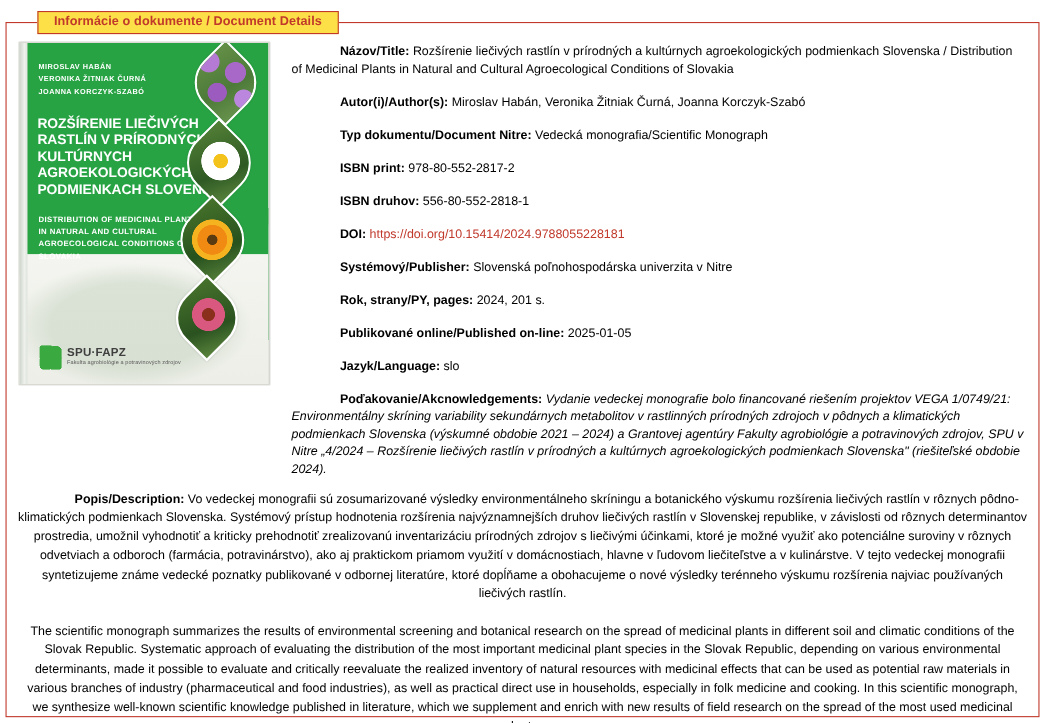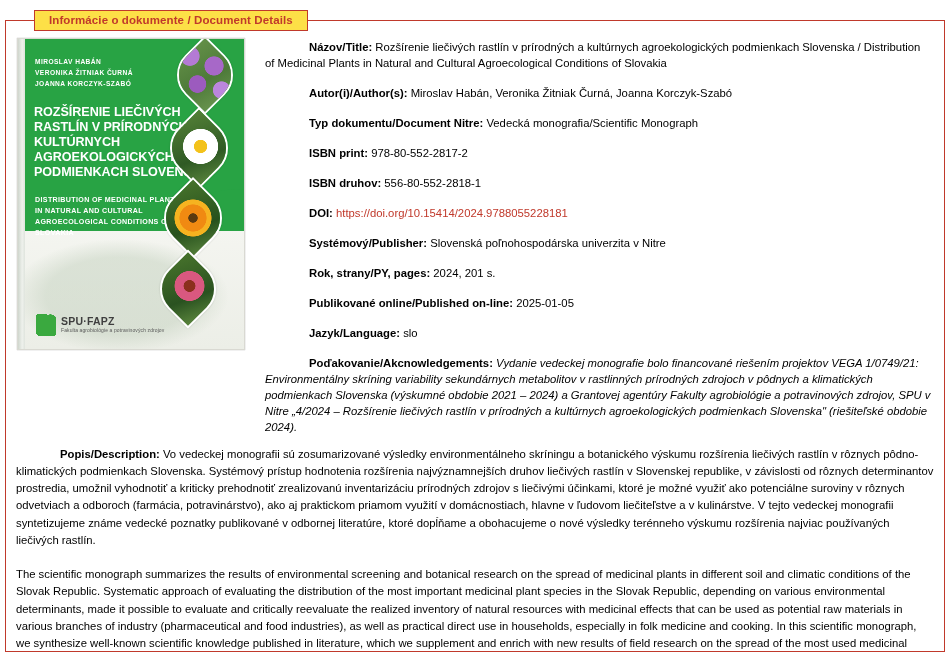--- a/index.html
+++ b/index.html
@@ -192,21 +192,21 @@
     text-decoration: none;
   }
   .ack-text { font-style: italic; }
 
   
   .para {
     margin: 0;
     padding: 0 3px 0 3px;
     line-height: 1.53;
     font-size: 11.3px;
-    text-align: left;
+    text-align: center;
   }
   .para-desc { margin-top: 10px; }
   .para-en   { margin-top: 17px; }
 </style>
 </head>
 <body>
 
 <fieldset class="doc-fieldset">
   <legend class="doc-legend">Informácie o dokumente / Document Details</legend>
 

